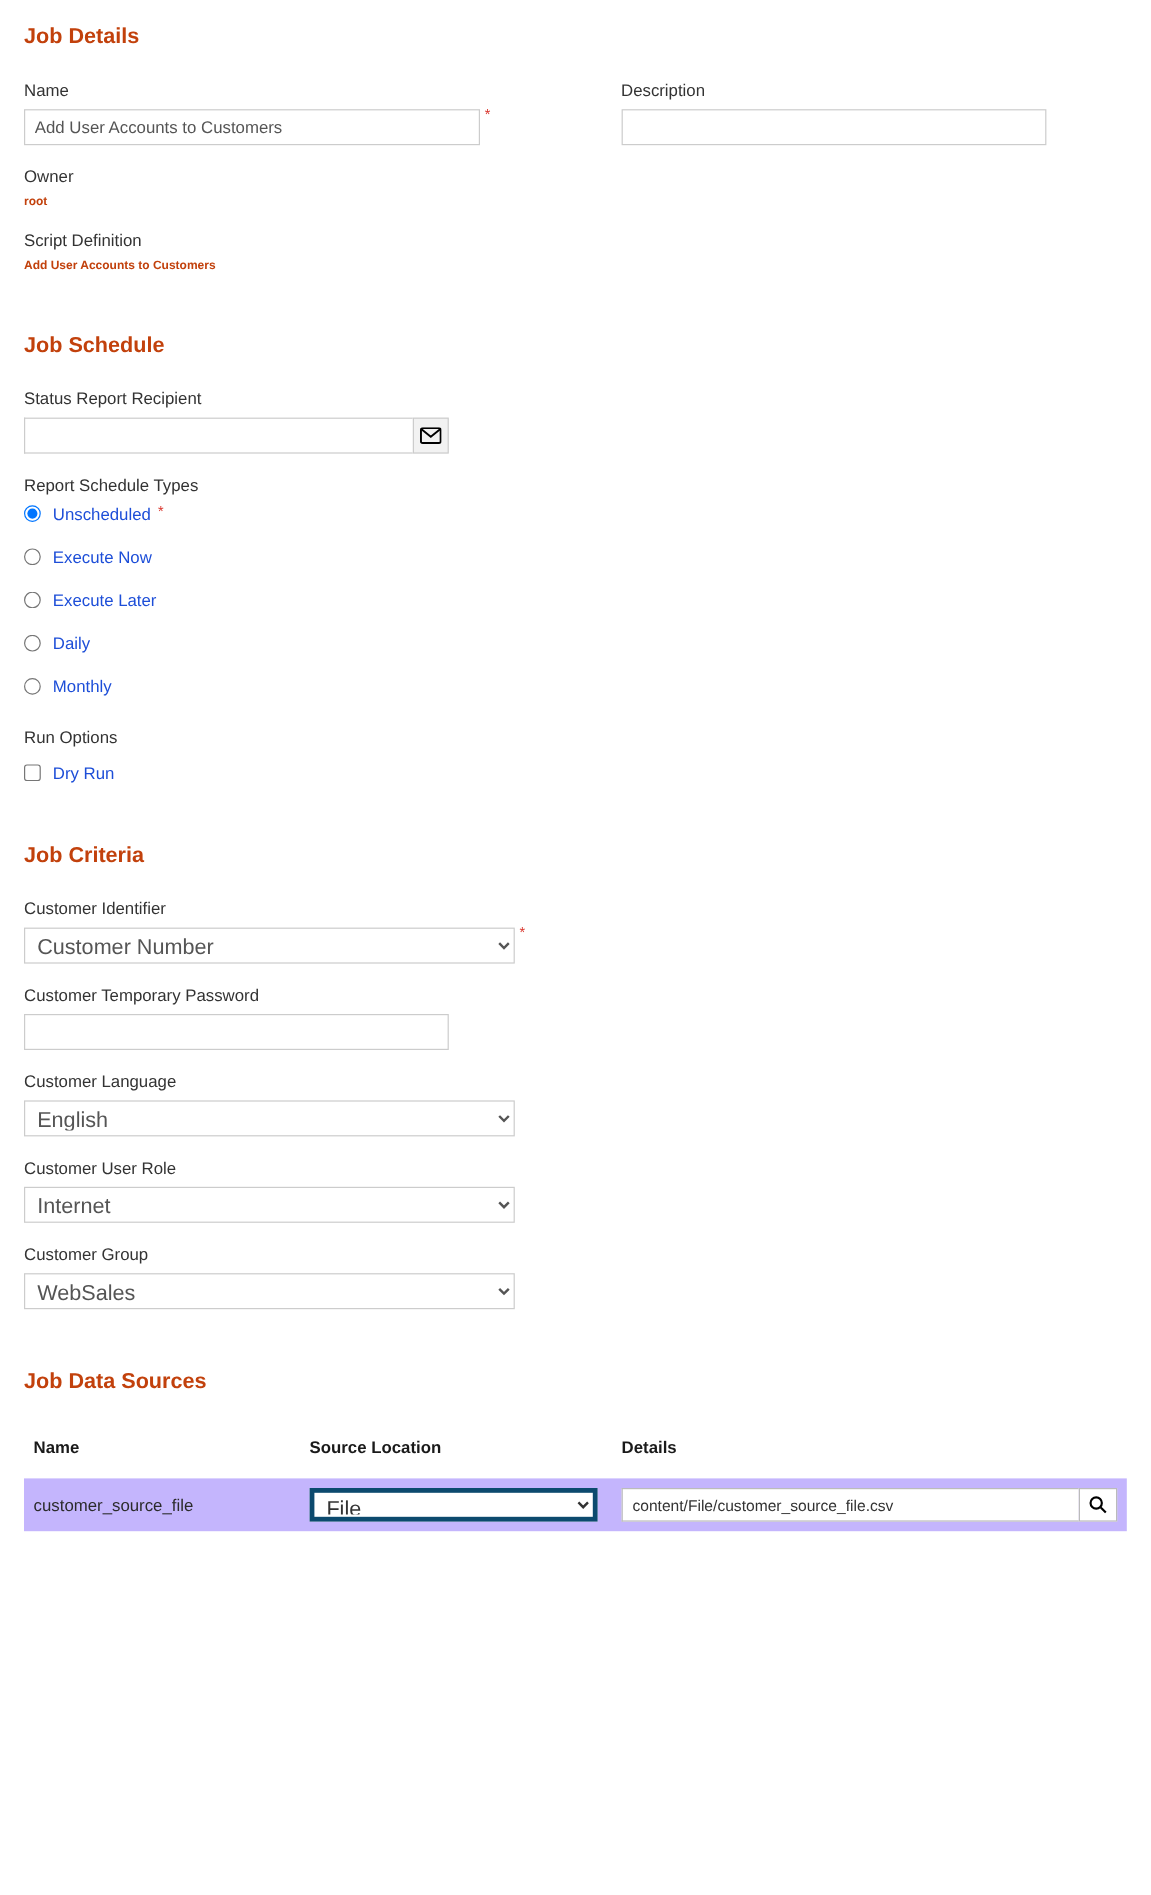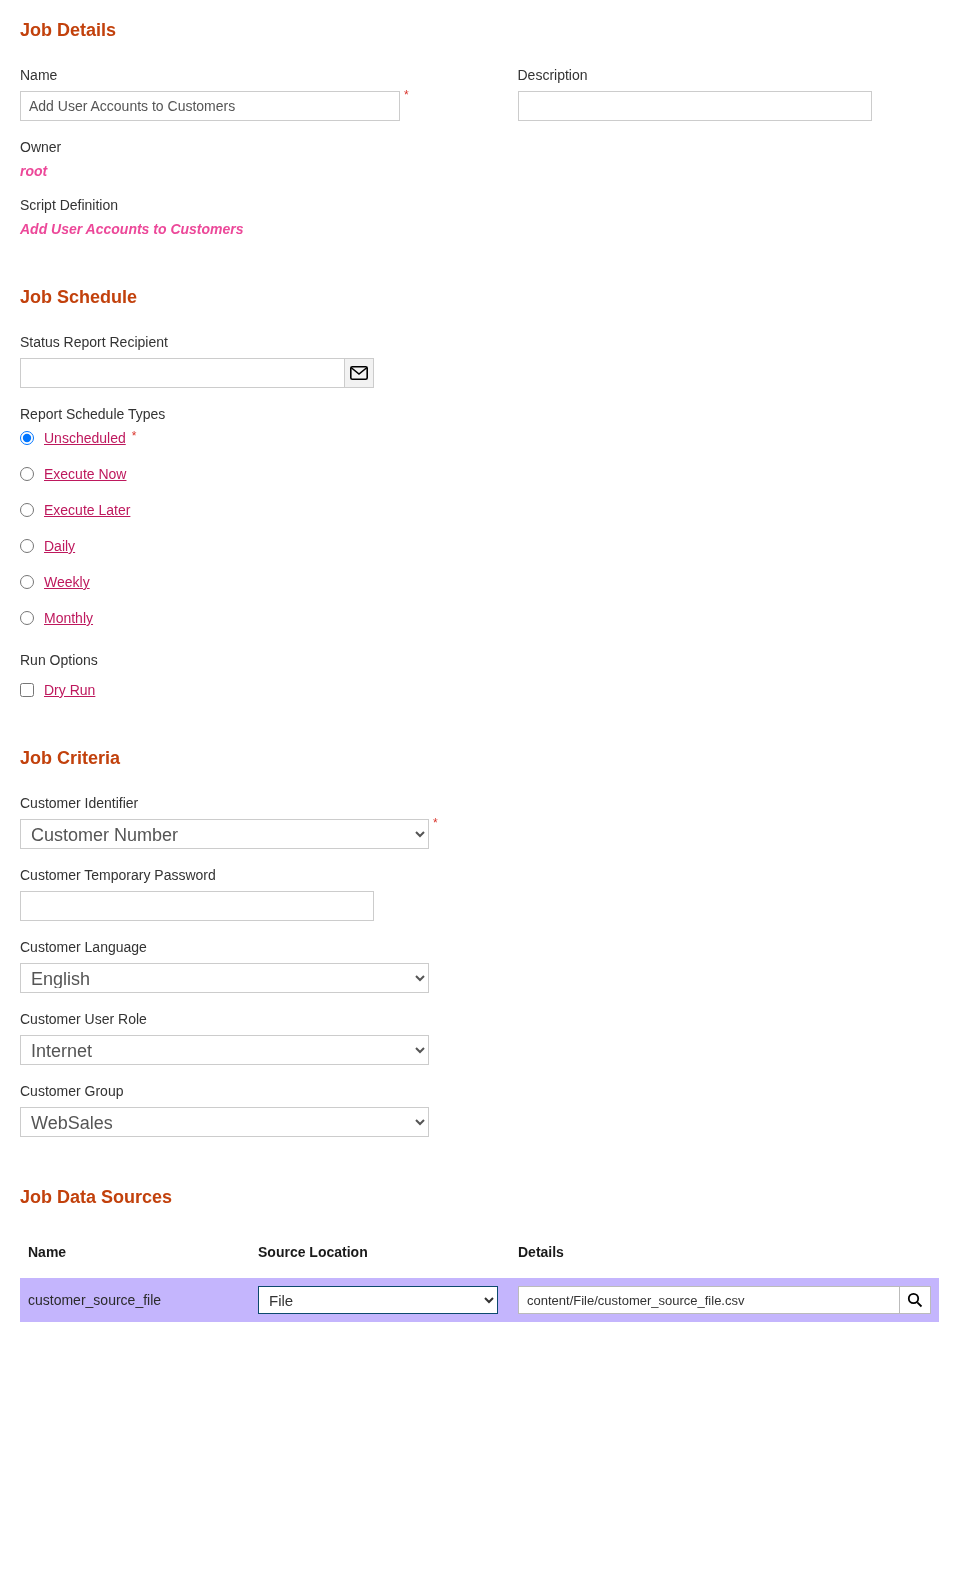--- a/index.html
+++ b/index.html
@@ -51,23 +51,22 @@
   .req-star {
     color: #d9342b;
     margin-left: 4px;
     line-height: 1;
     font-size: 12px;
     position: relative;
     top: -2px;
   }
   .static-value {
     font-weight: 700;
-    font-size: 14px;
-    color: #ec4899;
-    font-style: italic;
+    font-size: 10px;
+    color: #c2410c;
   }
   .icon-btn {
     width: 30px;
     height: 30px;
     border: 1px solid #ccc;
     background: #f2f2f2;
     display: inline-flex;
     align-items: center;
     justify-content: center;
     cursor: pointer;
@@ -82,22 +81,21 @@
     margin-bottom: 20px;
   }
   .radio-item:last-child { margin-bottom: 0; }
   .radio-item input[type="radio"],
   .check-item input[type="checkbox"] {
     margin: 0 10px 0 0;
     width: 14px; height: 14px;
   }
   .radio-item label, .check-item label {
     font-size: 14px;
-    color: #be185d;
-    text-decoration: underline;
+    color: #1d4ed8;
   }
   
   .ds-table { width: 100%; border-collapse: collapse; }
   .ds-table th {
     text-align: left;
     font-weight: 700;
     font-size: 14px;
     padding: 10px 8px 18px 8px;
     color: #1a1a1a;
   }
@@ -105,23 +103,23 @@
     padding: 8px;
     background: #c4b5fd;
     vertical-align: middle;
   }
   .ds-name-cell { width: 230px; }
   .ds-loc-cell { width: 260px; }
   .ds-details-cell { }
   .ds-select {
     width: 240px;
     height: 28px;
-    border: 1px solid #0c4a6e;
-    background: #fff;
-    font-size: 15px;
+    border: 4px solid #0c4a6e;
+    background: #fff;
+    font-size: 18px;
     padding: 2px 6px;
     color: #333;
   }
   .ds-details-row { display: flex; }
   .ds-details-input {
     flex: 1;
     height: 28px;
     border: 1px solid #bbb;
     border-right: none;
     background: #fff;
@@ -202,24 +200,20 @@
         <input type="radio" name="schedtype" id="st1" style="">
         <label for="st1">Execute Now</label>
       </div>
       <div class="radio-item">
         <input type="radio" name="schedtype" id="st2" style="">
         <label for="st2">Execute Later</label>
       </div>
       <div class="radio-item">
         <input type="radio" name="schedtype" id="st3" style="">
         <label for="st3">Daily</label>
-      </div>
-      <div class="radio-item">
-        <input type="radio" name="schedtype" id="st4" style="">
-        <label for="st4">Weekly</label>
       </div>
       <div class="radio-item">
         <input type="radio" name="schedtype" id="st5" style="">
         <label for="st5">Monthly</label>
       </div>
     </div>
   </div>
 
   <div class="field" style="margin-top:26px; margin-bottom:0">
     <label class="field-label">Run Options</label>

